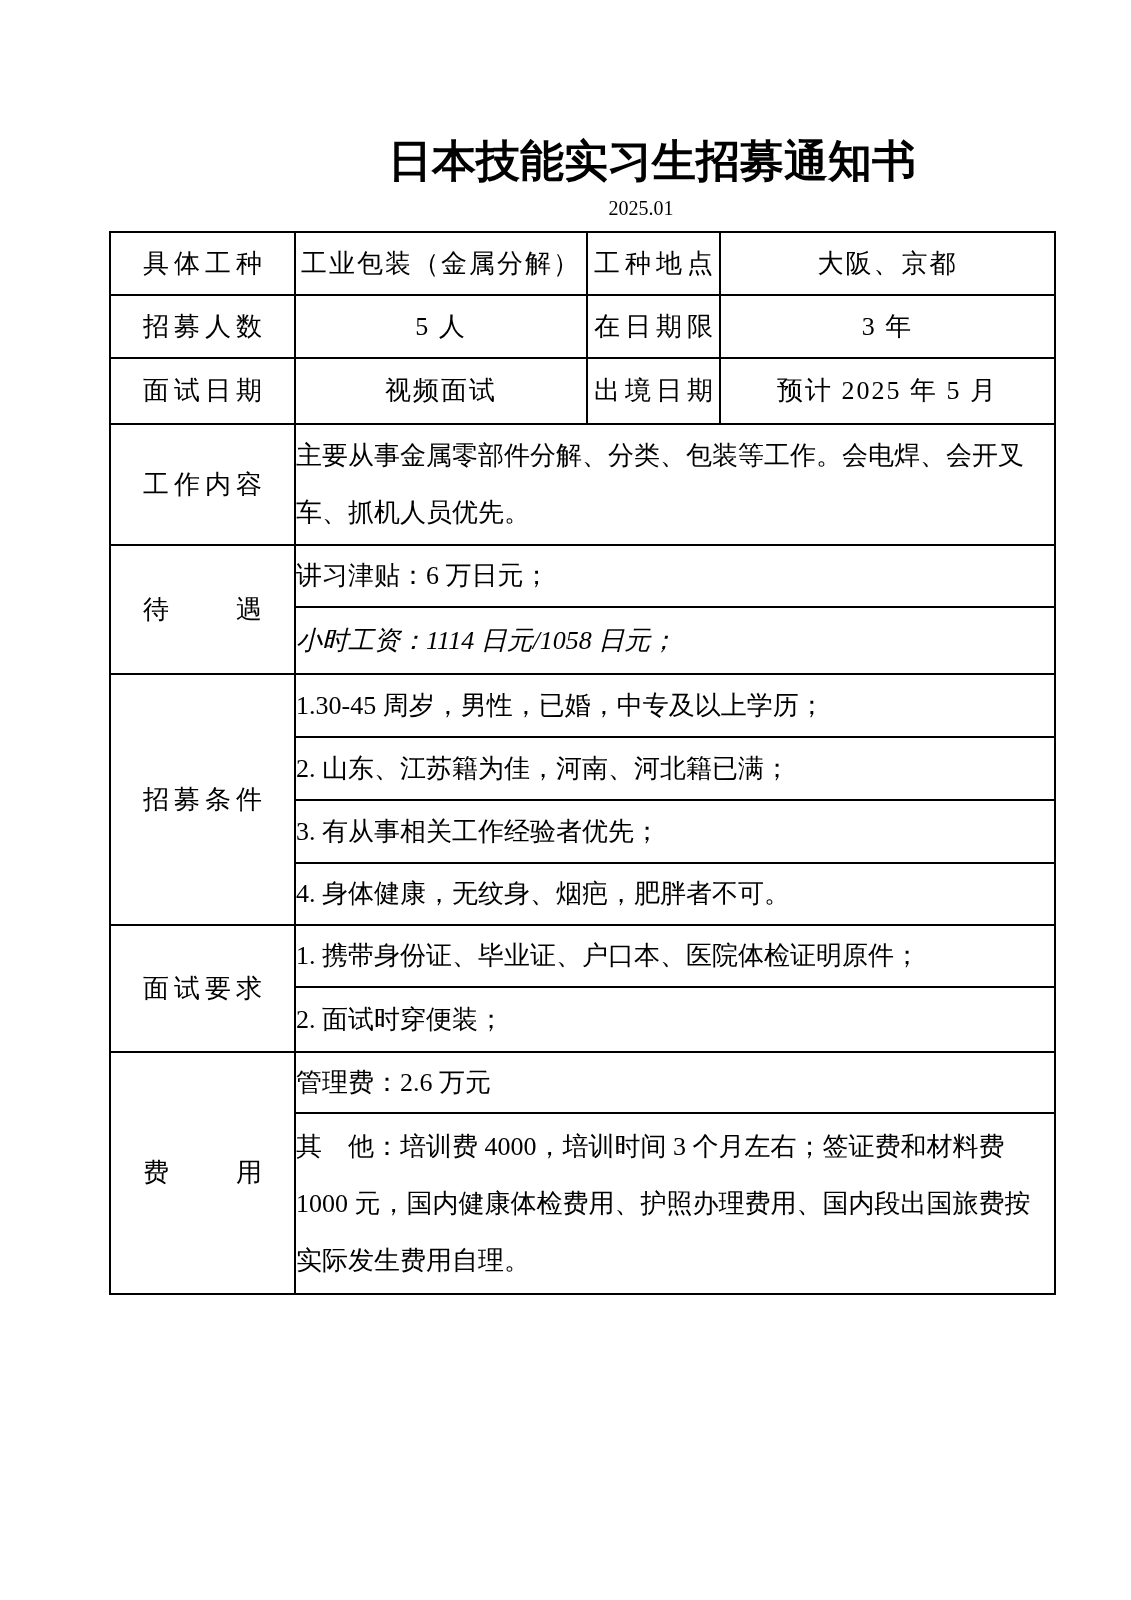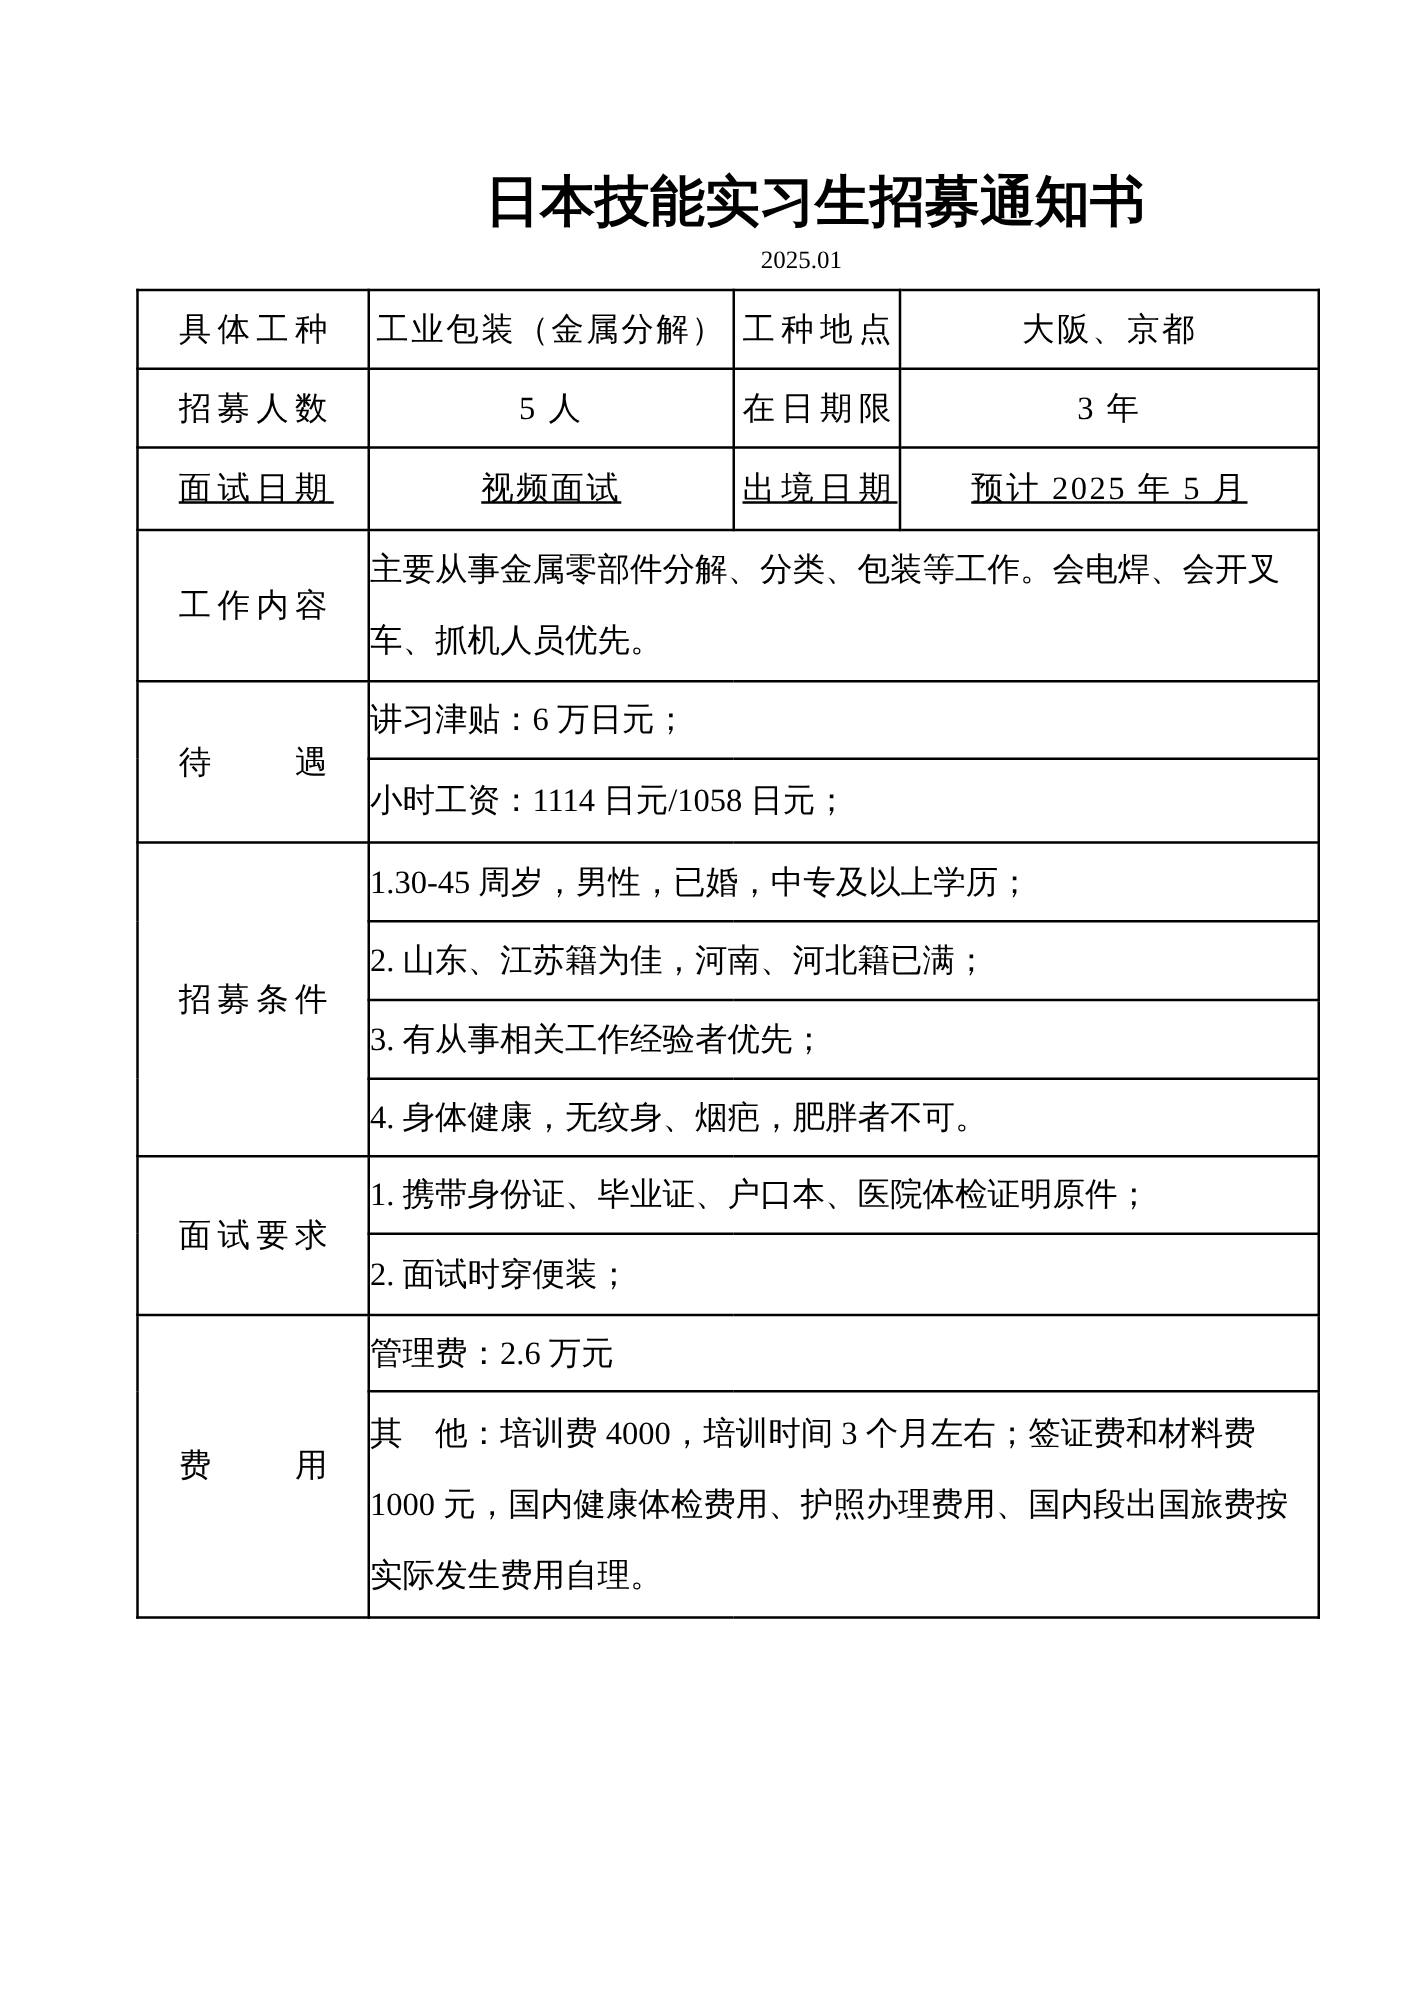--- a/index.html
+++ b/index.html
@@ -58,24 +58,24 @@
     letter-spacing: 2px;
     margin-left: 18px;
   }
   td.content {
     text-align: left;
     padding: 4px 8px 4px 5px;
     line-height: 2.2;
   }
   
   tr.h63  { height: 63px; }
-  tr.h66  { height: 66px; text-decoration: underline; }
+  tr.h66  { height: 66px; }
   tr.h121 { height: 121px; }
   tr.h62  { height: 62px; }
-  tr.h67  { height: 67px; }
+  tr.h67  { height: 67px; font-style: italic; }
   tr.h65  { height: 65px; margin-top: 24px; }
   tr.h61  { height: 61px; }
   tr.h181 { height: 181px; }
 </style>
 </head>
 <body>
 
 <div class="doc">
 
   <div class="title">日本技能实习生招募通知书</div>

